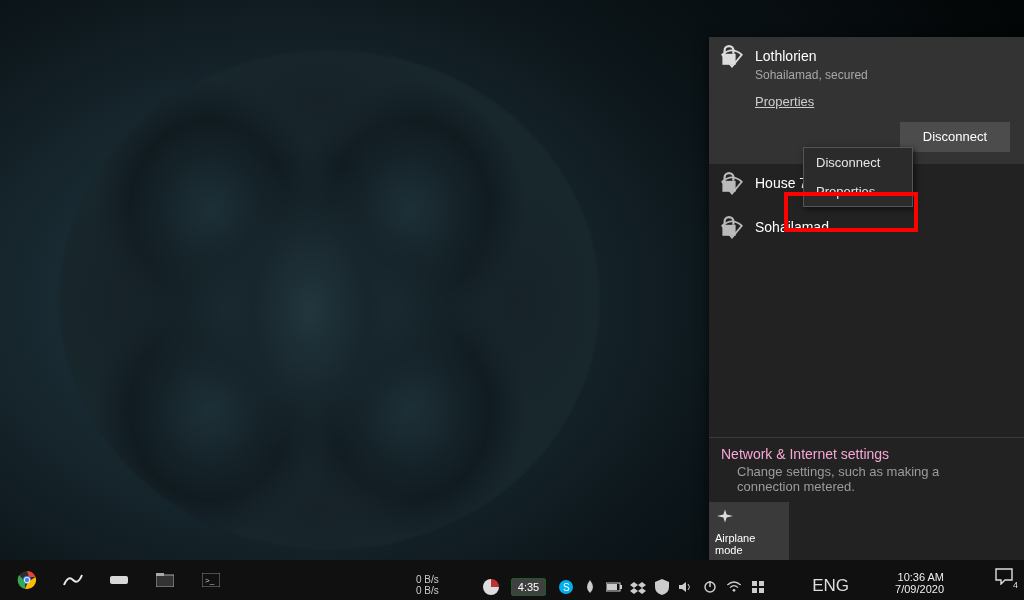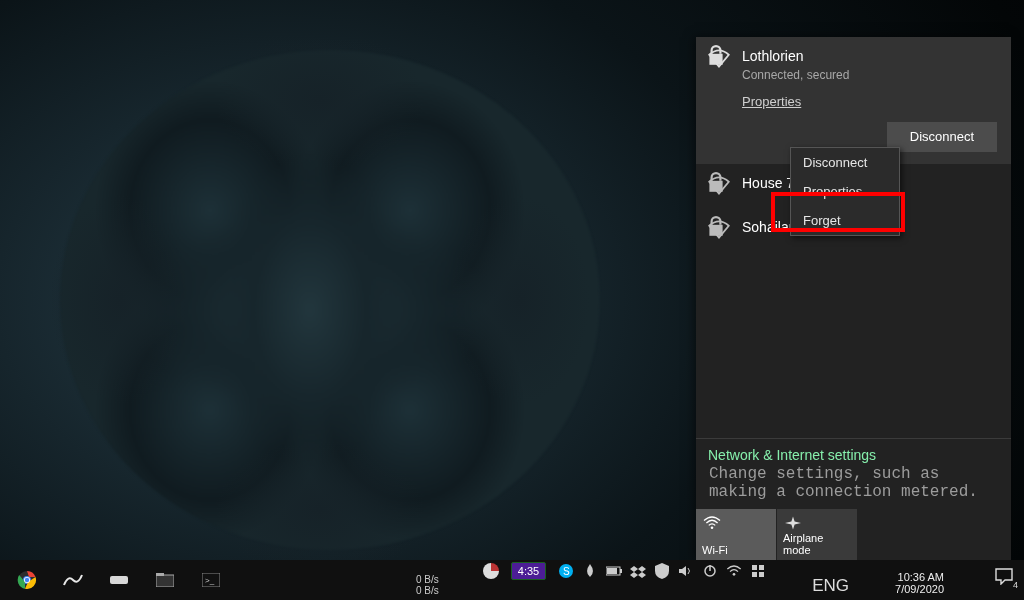--- a/index.html
+++ b/index.html
@@ -32,21 +32,21 @@
     left:40px; top:40px; width:580px; height:530px;
     background:
       radial-gradient(ellipse 100px 150px at 80px 260px, #162228 0%, transparent 70%),
       radial-gradient(ellipse 100px 150px at 480px 260px, #162228 0%, transparent 70%),
       radial-gradient(ellipse 150px 100px at 280px 60px,  #162228 0%, transparent 70%),
       radial-gradient(ellipse 150px 100px at 280px 470px, #162228 0%, transparent 70%);
   }
 
   
   .flyout {
-    position: absolute; right: 13px; top: 37px; width: 315px; height: 523px;
+    position: absolute; right: 0; top: 37px; width: 315px; height: 523px;
     background: #222222; color: #d8d8d8; font-size: 13px;
     display: flex; flex-direction: column;
     box-shadow: -2px 0 10px rgba(0,0,0,.5);
   }
   .net-list { flex: 1 1 auto; overflow: hidden; }
   .net-item { display: flex; padding: 10px 12px 10px 10px; gap: 10px; position: relative; }
   .net-item.active { background: #333333; }
   .wifi-icon { width: 26px; height: 24px; flex: 0 0 26px; position: relative; }
   .wifi-icon svg { width: 26px; height: 22px; display:block; }
   .lock-badge { position:absolute; left:-3px; top:-2px; }
@@ -63,43 +63,43 @@
     background: #2b2b2b; border:1px solid #555; z-index: 5;
     box-shadow: 2px 2px 6px rgba(0,0,0,.6);
   }
   .ctx-item { padding: 7px 12px; color:#e6e6e6; font-size:13px; cursor:default; }
   .highlight-box {
     position:absolute; border:4px solid #ff0000; pointer-events:none;
     left: 75px; top: 155px; width: 134px; height: 40px; z-index:6;
   }
 
   .flyout-footer { border-top: 1px solid #3b3b3b; }
-  .footer-heading { padding: 8px 12px 2px; color: #86efac; font-size: 14px; }
-  .footer-sub { padding: 0 13px 8px; color: #9c9c9c; font-size: 16px; font-family: Liberation Mono, monospace; }
+  .footer-heading { padding: 8px 12px 2px; color: #f9a8d4; font-size: 14px; }
+  .footer-sub { padding: 0 28px 8px; color: #9c9c9c; font-size: 13px; }
   .tiles { display:flex; }
-  .tile { width: 80px; height: 51px; background:#5b5b5b; margin-right:1px; padding:6px 6px 4px; color:#fff; font-size:11px; display:flex; flex-direction:column; justify-content:space-between; cursor:pointer; }
+  .tile { width: 80px; height: 58px; background:#5b5b5b; margin-right:1px; padding:6px 6px 4px; color:#fff; font-size:11px; display:flex; flex-direction:column; justify-content:space-between; cursor:pointer; }
   .tile.off { background:#3a3a3a; }
   .tile .ticon { height:20px; }
 
   
   .taskbar {
     position:absolute; left:0; right:0; bottom:0; height:40px;
     background:#101010; display:flex; align-items:center; color:#ddd;
     font-size:12px;
   }
   .tb-left { display:flex; align-items:center; gap:4px; padding-left:6px; }
   .tb-item { width:42px; height:40px; display:flex; align-items:center; justify-content:center; }
   .tb-right { margin-left:auto; display:flex; align-items:flex-end; height:32px;gap:32px; }
   .tray { display:flex; align-items:center; gap:8px; padding:0 8px; }
   .tray .ic { width:16px; height:16px; display:flex; align-items:center; justify-content:center; color:#ccc; }
   .net-speed { font-size:10px; line-height:1.05; text-align:right; color:#ccc; padding-right:4px; }
   .clock { font-size:11px; line-height:1.15; text-align:right; padding:0 8px; color:#eee; }
   .action-center { width:40px; height:40px; display:flex; align-items:center; justify-content:center; position:relative; }
   .ac-badge { position:absolute; right:6px; bottom:6px; font-size:9px; color:#ddd; }
-  .timer-box { background:#4c1d95; color:#fff; font-size:11px; padding:2px 6px; border:1px solid #1b5e20; border-radius:2px; margin:16px 4px; }
+  .timer-box { background:#404040; color:#fff; font-size:11px; padding:2px 6px; border:1px solid #1b5e20; border-radius:2px; margin:0 4px; }
   .lang { font-size:17px; padding:0 6px; }
   .pie { width:16px; height:16px; border-radius:50%; background: conic-gradient(#b33 0 90deg, #ddd 90deg 360deg); }
   svg { display:block; }
 </style>
 </head>
 <body>
 
 <div class="wallpaper"></div>
 
 <div class="flyout">
@@ -111,21 +111,21 @@
             <path d="M12 18 L3 7 Q12 -1 21 7 Z" fill="none" stroke="#ddd" stroke-width="1.6"></path>
             <circle cx="12" cy="14" r="2" fill="#ddd"></circle>
           </svg>
         <svg class="lock-badge" width="10" height="10" viewBox="0 0 10 10">
             <rect x="2" y="4" width="6" height="5" fill="#ddd"></rect>
             <path d="M3 4 V2.5 a2 2 0 0 1 4 0 V4" fill="none" stroke="#ddd" stroke-width="1"></path>
           </svg>
       </div>
       <div class="net-text">
         <div class="net-name">Lothlorien</div>
-        <div class="net-status">Connected, secured</div>
+        <div class="net-status">Sohailamad, secured</div>
         <a class="props-link">Properties</a>
       </div>
     </div>
     <div class="disc-wrap net-item active" style="padding-top:0;">
       <button class="disc-btn">Disconnect</button>
     </div>
 
     <div class="net-item">
       <div class="wifi-icon">
         <svg viewBox="0 0 24 20">
@@ -154,40 +154,28 @@
           </svg>
       </div>
       <div class="net-text">
         <div class="net-name">Sohailamad</div>
       </div>
     </div>
 
     <div class="ctx">
       <div class="ctx-item">Disconnect</div>
       <div class="ctx-item">Properties</div>
-      <div class="ctx-item">Forget</div>
     </div>
     <div class="highlight-box"></div>
   </div>
 
   <div class="flyout-footer">
     <div class="footer-heading">Network &amp; Internet settings</div>
     <div class="footer-sub">Change settings, such as making a connection metered.</div>
     <div class="tiles">
-      <div class="tile">
-        <div class="ticon">
-          <svg width="20" height="16" viewBox="0 0 24 20">
-              <path d="M2 7 Q12 -2 22 7" fill="none" stroke="#fff" stroke-width="1.6"></path>
-              <path d="M5 10 Q12 3 19 10" fill="none" stroke="#fff" stroke-width="1.6"></path>
-              <path d="M8 13 Q12 9 16 13" fill="none" stroke="#fff" stroke-width="1.6"></path>
-              <circle cx="12" cy="16" r="1.6" fill="#fff"></circle>
-            </svg>
-        </div>
-        <span>Wi-Fi</span>
-      </div>
       <div class="tile off">
         <div class="ticon">
           <svg width="20" height="16" viewBox="0 0 24 20">
               <path d="M12 2 L14 8 L22 10 L14 12 L12 18 L10 12 L2 10 L10 8 Z" fill="#ddd"></path>
             </svg>
         </div>
         <span>Airplane mode</span>
       </div>
     </div>
   </div>

